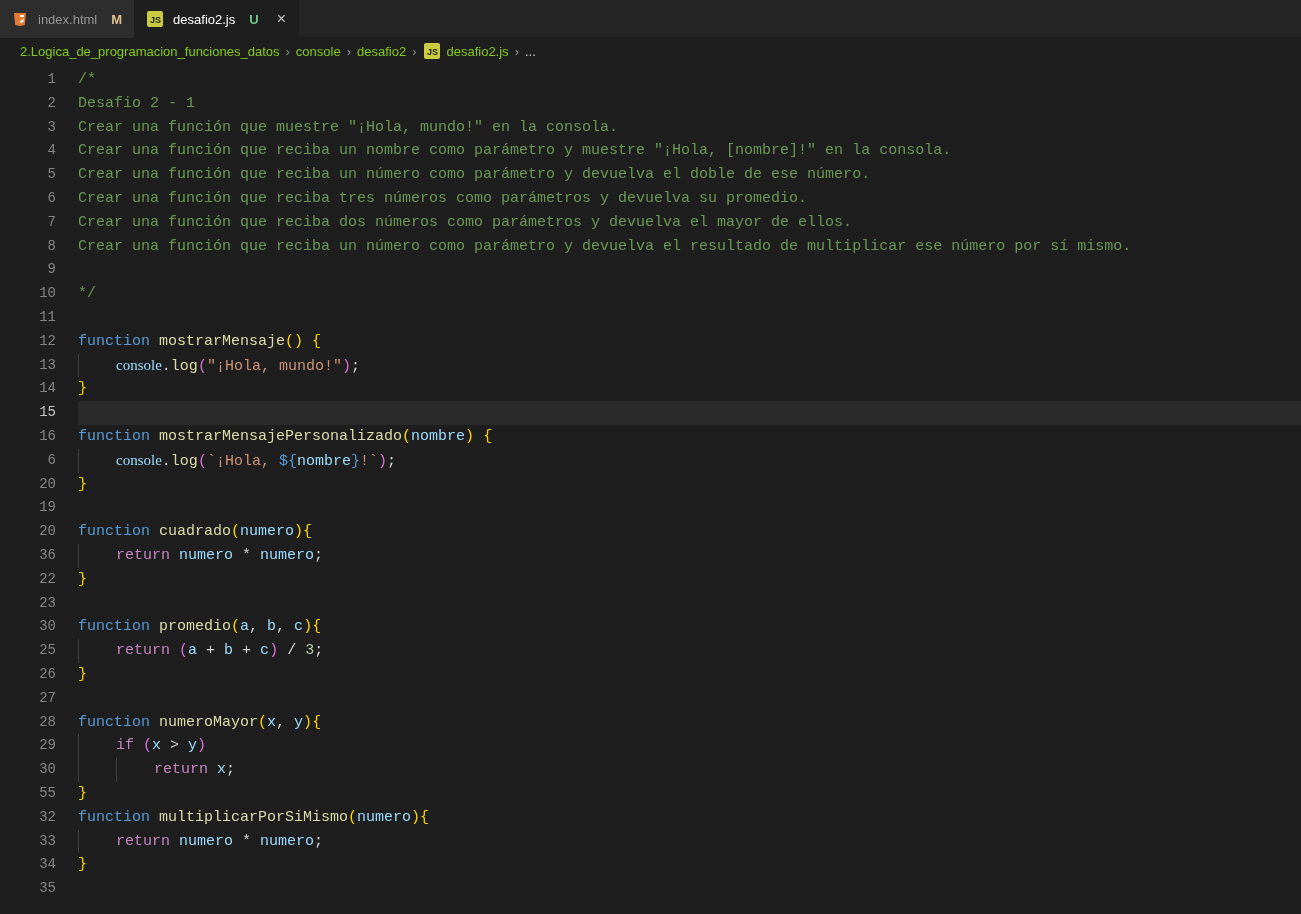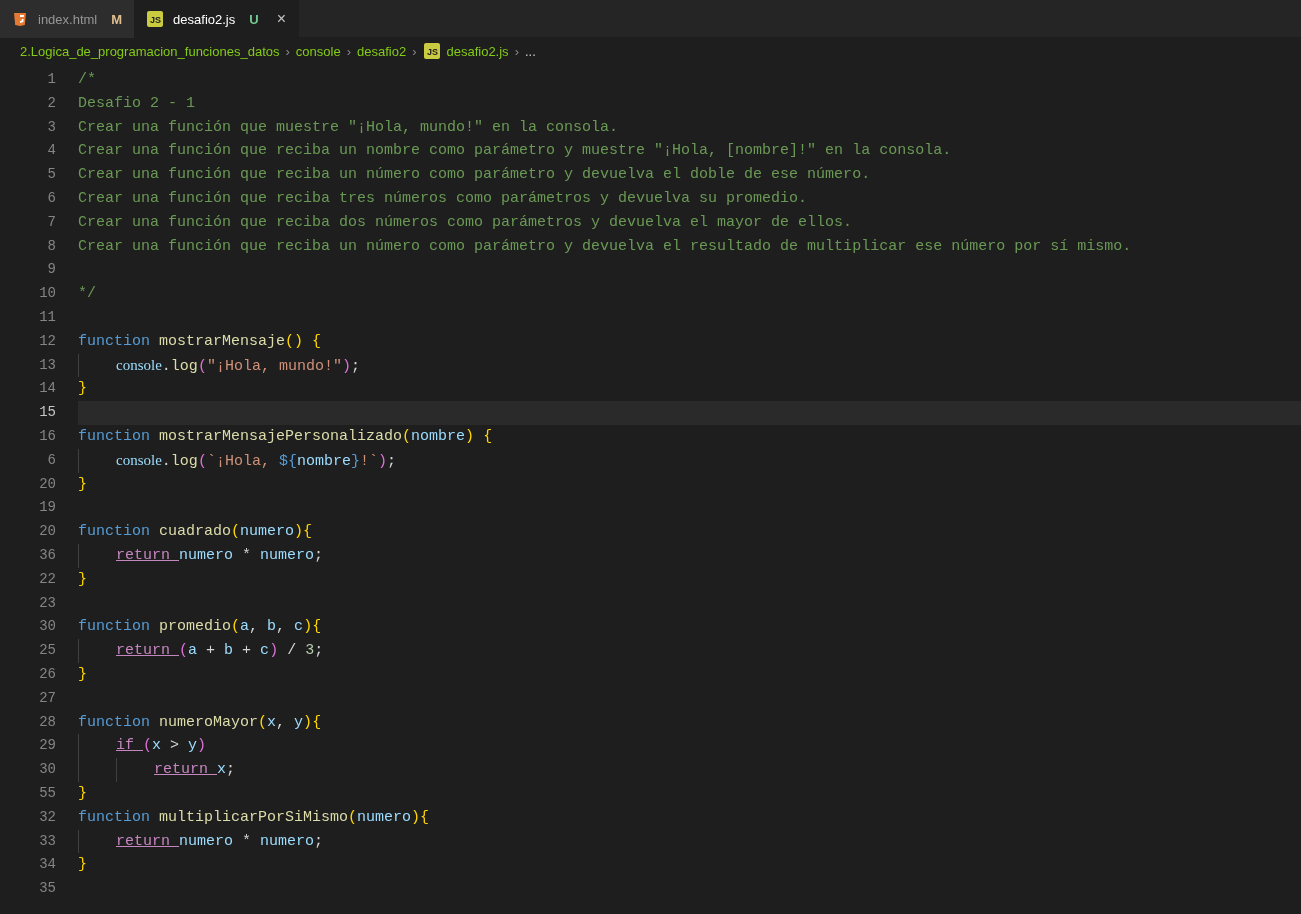--- a/index.html
+++ b/index.html
@@ -104,21 +104,21 @@
   .c-func    { color: #dcdcaa; }
   .c-param   { color: #9cdcfe; }
   .c-var     { color: #9cdcfe; }
   .c-punc    { color: #d4d4d4; }
   .c-brace   { color: #ffd700; }
   .c-brace2  { color: #da70d6; }
   .c-string  { color: #ce9178; }
   .c-num     { color: #b5cea8; }
   .c-obj     { color: #9cdcfe; font-family: Liberation Serif, serif; }
   .c-templ   { color: #569cd6; }
-  .c-control { color: #c586c0; text-decoration: underline; }
+  .c-control { color: #c586c0; }
 </style>
 </head>
 <body>
 
 <div class="tabs" id="tabs-container">
     <div class="tab">
       <span class="file-icon">
         <svg width="16" height="16" viewBox="0 0 16 16">
           <path fill="#e37933" d="M2 2l1.2 12L8 15l4.8-1L14 2H2z"></path>
           <path fill="#fff" d="M8 4h4l-.2 2H8v2h3.6l-.3 3L8 12v-2l1.8-.5.1-1.5H8V4z"></path>

